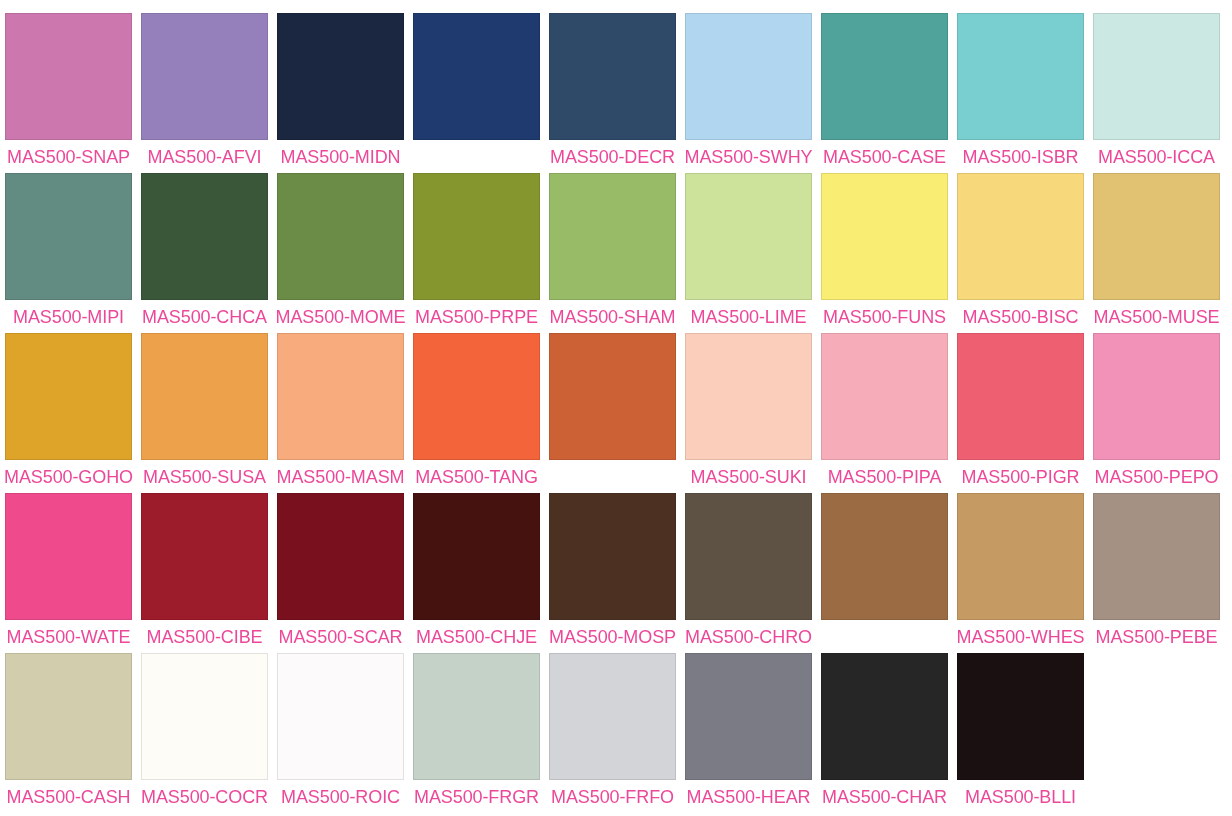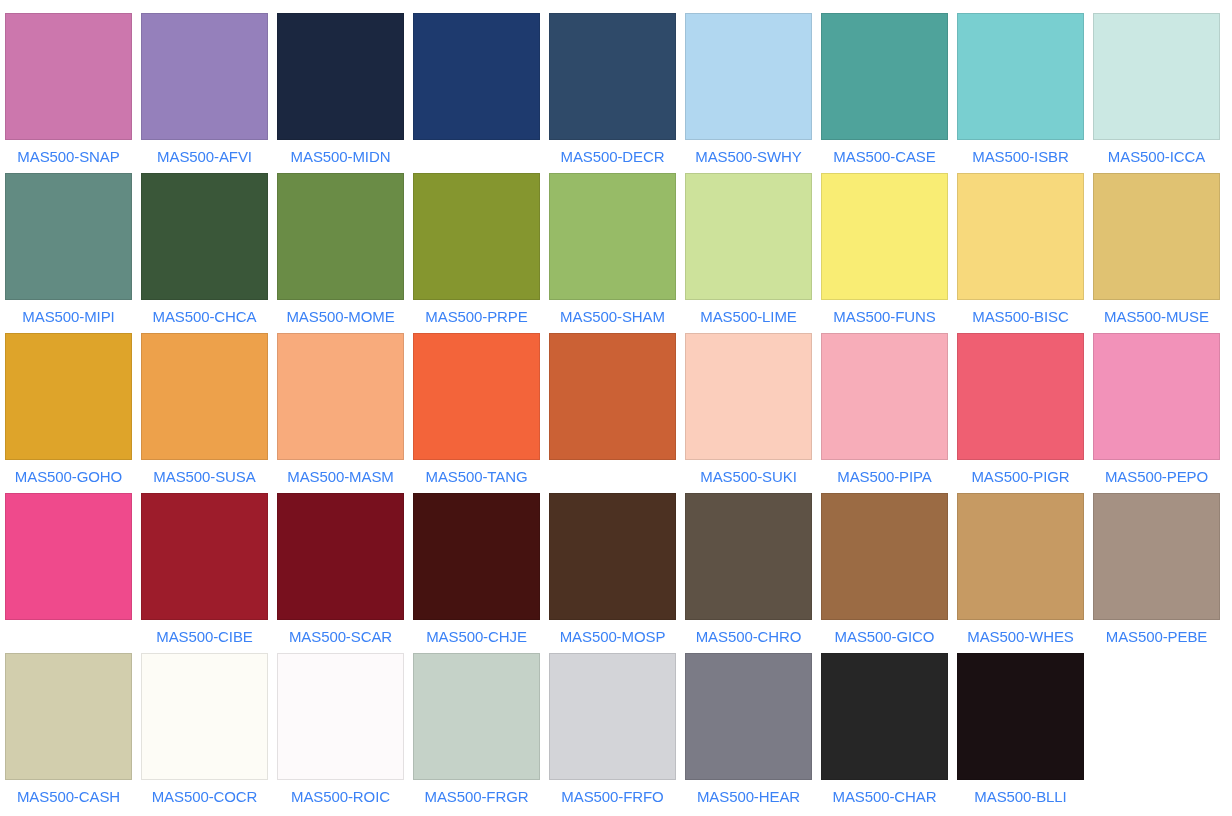--- a/index.html
+++ b/index.html
@@ -40,24 +40,24 @@
     border: 1px solid rgba(0, 0, 0, 0.10);
     flex: 0 0 auto;
   }
 
   .swatch-label {
     flex: 1 1 auto;
     display: flex;
     align-items: center;
     justify-content: center;
     width: 127px;
-    font-size: 15px;
+    font-size: 18px;
     line-height: 1;
     letter-spacing: -0.1px;
-    color: #3b82f6;
+    color: #ec4899;
     white-space: nowrap;
     text-align: center;
   }
 </style>
 </head>
 <body>
 
 <main id="swatch-grid" style="background: rgb(255, 255, 255);">
     <div class="swatch-cell">
       <div class="swatch-chip" style="background-color: rgb(204, 119, 173);"></div>
@@ -160,20 +160,21 @@
     <div class="swatch-cell">
       <div class="swatch-chip" style="background-color: rgb(239, 95, 114);"></div>
       <div class="swatch-label">MAS500-PIGR</div>
     </div>
     <div class="swatch-cell">
       <div class="swatch-chip" style="background-color: rgb(242, 146, 185);"></div>
       <div class="swatch-label">MAS500-PEPO</div>
     </div>
     <div class="swatch-cell">
       <div class="swatch-chip" style="background-color: rgb(239, 74, 140);"></div>
+      <div class="swatch-label">MAS500-WATE</div>
     </div>
     <div class="swatch-cell">
       <div class="swatch-chip" style="background-color: rgb(157, 28, 43);"></div>
       <div class="swatch-label">MAS500-CIBE</div>
     </div>
     <div class="swatch-cell">
       <div class="swatch-chip" style="background-color: rgb(120, 16, 30);"></div>
       <div class="swatch-label">MAS500-SCAR</div>
     </div>
     <div class="swatch-cell">
@@ -183,21 +184,20 @@
     <div class="swatch-cell">
       <div class="swatch-chip" style="background-color: rgb(76, 49, 34);"></div>
       <div class="swatch-label">MAS500-MOSP</div>
     </div>
     <div class="swatch-cell">
       <div class="swatch-chip" style="background-color: rgb(94, 82, 69);"></div>
       <div class="swatch-label">MAS500-CHRO</div>
     </div>
     <div class="swatch-cell">
       <div class="swatch-chip" style="background-color: rgb(155, 107, 68);"></div>
-      <div class="swatch-label">MAS500-GICO</div>
     </div>
     <div class="swatch-cell">
       <div class="swatch-chip" style="background-color: rgb(198, 154, 99);"></div>
       <div class="swatch-label">MAS500-WHES</div>
     </div>
     <div class="swatch-cell">
       <div class="swatch-chip" style="background-color: rgb(165, 145, 131);"></div>
       <div class="swatch-label">MAS500-PEBE</div>
     </div>
     <div class="swatch-cell">

